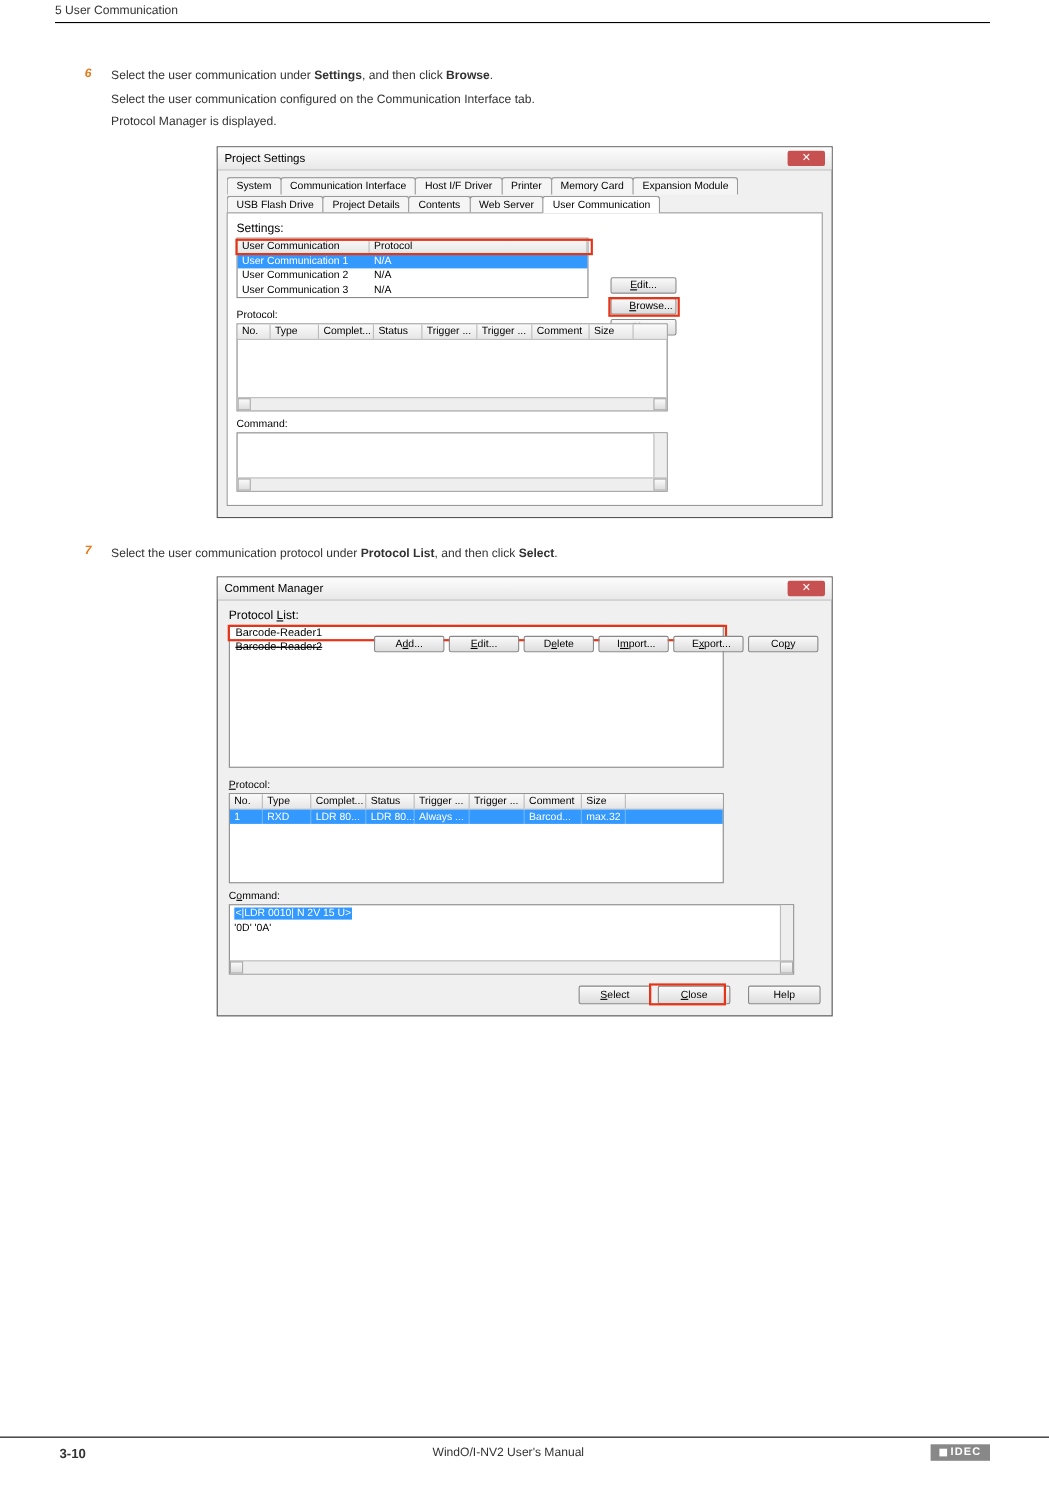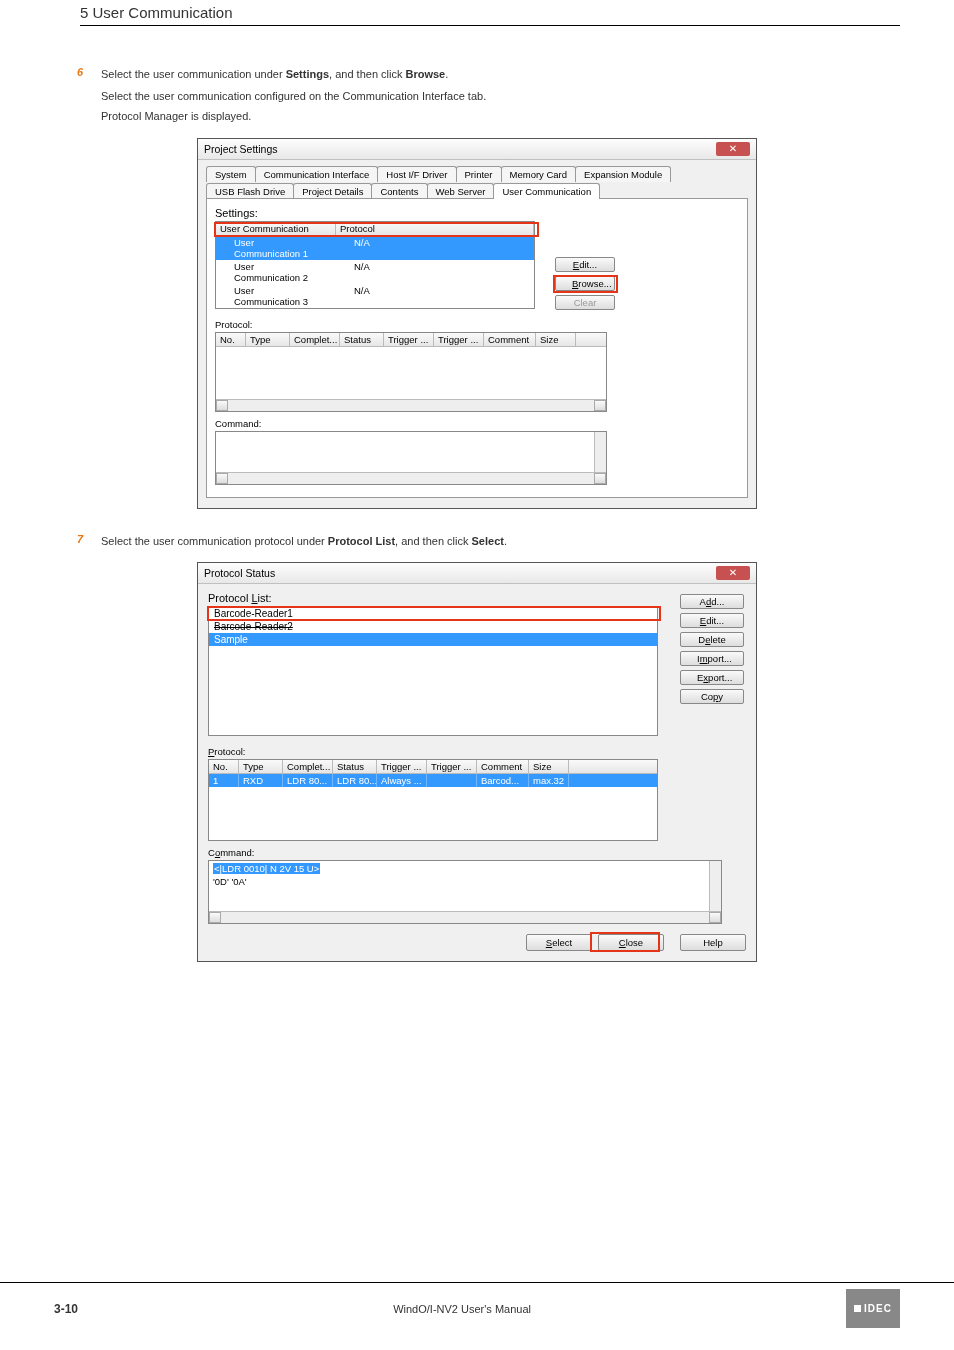--- a/index.html
+++ b/index.html
@@ -8,22 +8,22 @@
     background: #fff;
     width: 954px;
     height: 1350px;
     position: relative;
     font-size: 11px;
     color: #333;
   }
   .header-line {
     border-bottom: 1px solid #000;
     padding: 4px 0;
-    margin: 0 54px 40px 80px;
-    font-size: 15px;
+    margin: 0 54px 40px 50px;
+    font-size: 11px;
     color: #333;
   }
   .content {
     padding: 0 77px;
   }
   .step-row {
     display: flex;
     margin-bottom: 4px;
   }
   .step-num {
@@ -121,21 +121,21 @@
   }
   .list-header > div {
     padding: 1px 4px;
     border-right: 1px solid #bbb;
   }
   .list-row {
     display: flex;
     padding: 0;
   }
   .list-row > div {
-    padding: 1px 18px;
+    padding: 1px 4px;
   }
   .list-row.sel { background: #3399ff; color: #fff; }
   .col-uc { width: 120px; }
   .col-pr { flex: 1; }
 
   .side-btns {
     position: absolute;
     left: 348px;
     top: 58px;
     display: flex;
@@ -210,21 +210,21 @@
   
   .dlg2{ width: 560px; }
   .dlg2 .dlg-body{ padding: 8px 10px 10px 10px; position: relative; }
   .proto-list-box{
     border:1px solid #888;background:#fff;height:130px;width:450px;font-size:10px;
   }
   .pl-item{padding:1px 5px;}
   .pl-item.sel{background:#3399ff;color:#fff;}
   .strike{text-decoration:line-through;}
   .dlg2-btns{
-    position:absolute;right:12px;top:10px;display:flex;flex-direction:column;gap:4px;
+    position:absolute;right:12px;top:32px;display:flex;flex-direction:row;gap:4px;
   }
   .dlg2-btns .winbtn{width:64px;}
 
   .proto-row{display:flex;font-size:9.5px;}
   .proto-row.sel{background:#3399ff;color:#fff;}
   .proto-row.sel > div{border-right-color:rgba(255,255,255,0.3);}
 
   .cmd-text{
     padding:2px 4px;font-size:9.5px;line-height:1.3;
   }
@@ -239,21 +239,21 @@
   .footer{
     position:absolute;left:0;right:0;bottom:22px;
     border-top:1px solid #000;
     padding:6px 54px 0 54px;
     display:flex;justify-content:space-between;align-items:center;
     font-size:11px;
   }
   .page-num{font-weight:bold;font-size:12px;}
   .idec-logo{
     background:#888;color:#fff;font-weight:bold;
-    font-size:10px;padding:14px 8px;letter-spacing:1px;
+    font-size:10px;padding:2px 8px;letter-spacing:1px;
     display:flex;align-items:center;gap:3px;
   }
   .idec-logo::before{
     content:"";width:7px;height:7px;background:#fff;display:inline-block;
   }
 </style>
 </head>
 <body>
 
 <div class="header-line">
@@ -351,29 +351,28 @@
 
   <div class="step-row">
     <div class="step-num orange">7</div>
     <div class="step-text">
       <span>Select the user communication protocol under </span><span class="b">Protocol List</span><span>, and then click </span><span class="b">Select</span><span>.</span>
     </div>
   </div>
 
   <div class="dlg dlg2">
     <div class="dlg-titlebar">
-      <span>Protocol Status</span>
+      <span>Comment Manager</span>
       <span class="dlg-x">✕</span>
     </div>
     <div class="dlg-body">
       <div class="grp-label">Protocol <span style="text-decoration:underline;">L</span>ist:</div>
       <div class="proto-list-box">
         <div class="pl-item">Barcode-Reader1</div>
         <div class="pl-item strike">Barcode-Reader2</div>
-        <div class="pl-item sel">Sample</div>
       </div>
 
       <div class="red-box" style="left:9px;top:22px;width:454px;height:15px;"></div>
 
       <div class="dlg2-btns">
         <div class="winbtn">A<span class="ul">d</span>d...</div>
         <div class="winbtn"><span class="ul">E</span>dit...</div>
         <div class="winbtn">D<span class="ul">e</span>lete</div>
         <div class="winbtn">I<span class="ul">m</span>port...</div>
         <div class="winbtn">E<span class="ul">x</span>port...</div>

